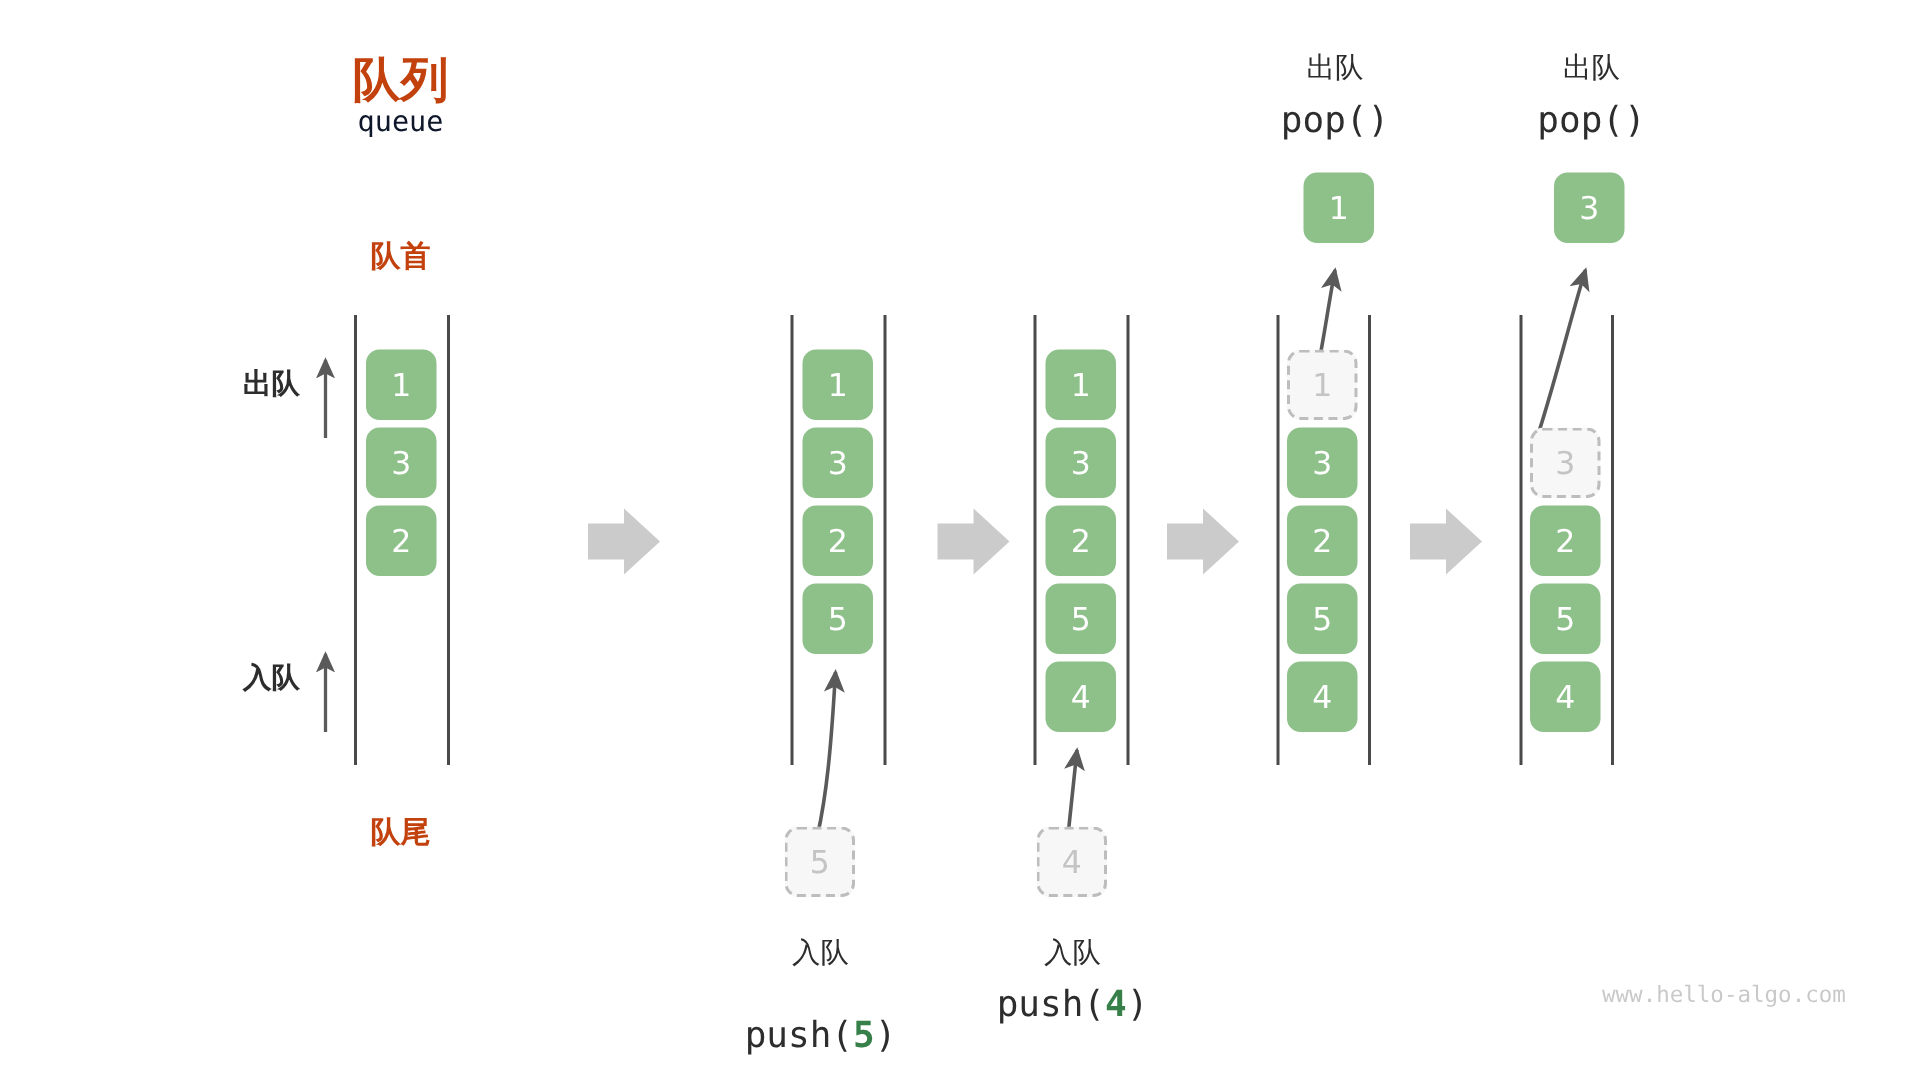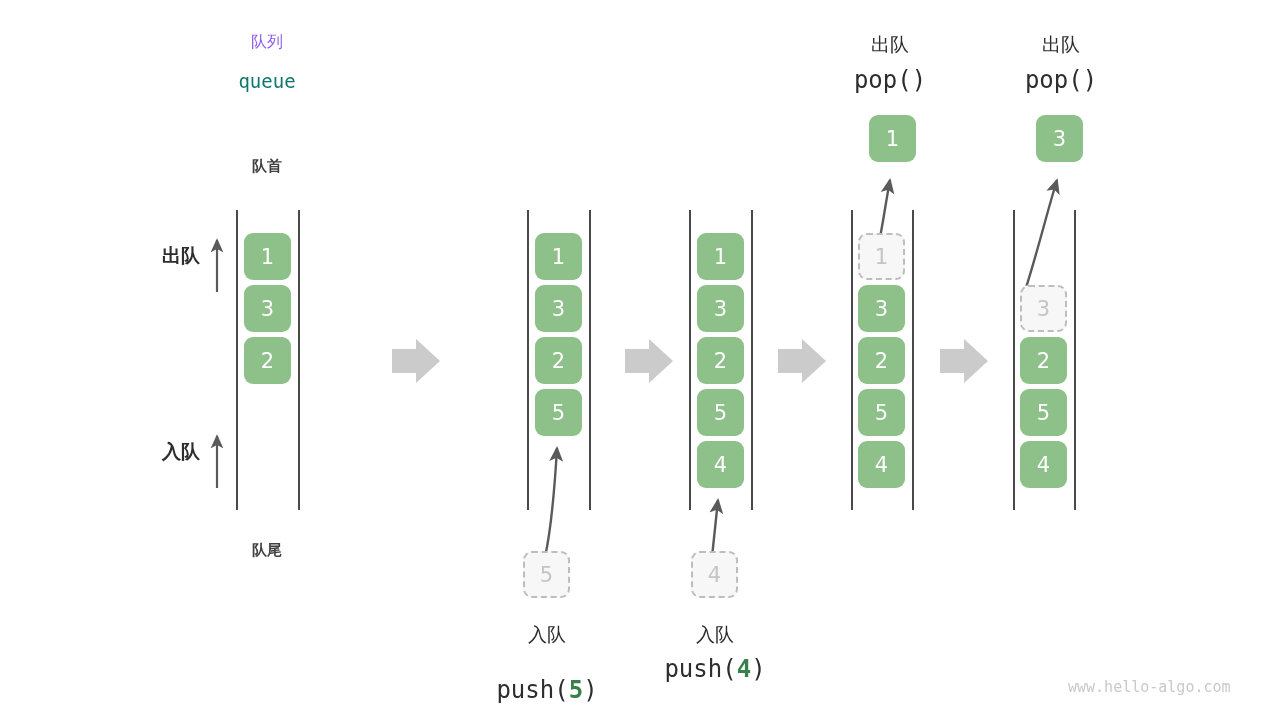--- a/index.html
+++ b/index.html
@@ -18,37 +18,37 @@
   #stage {
     position: absolute;
     left: 0; top: 0;
     width: 1280px;
     height: 720px;
   }
   .abs { position: absolute; }
 
   
   .title-cn {
-    font-size: 16px;
-    font-weight: normal;
-    color: #8b5cf6;
+    font-size: 32px;
+    font-weight: bold;
+    color: #c2410c;
     text-align: center;
     white-space: nowrap;
   }
   .title-en {
     font-size: 19px;
     font-family: "DejaVu Sans Mono", "Liberation Mono", monospace;
-    color: #0f766e;
+    color: #0f172a;
     text-align: center;
     white-space: nowrap;
   }
   .endlabel {
-    font-size: 15px;
+    font-size: 20px;
     font-weight: bold;
-    color: #404040;
+    color: #c2410c;
     text-align: center;
     white-space: nowrap;
   }
   .op-cn {
     font-size: 19px;
     color: #2d2d2d;
     text-align: center;
     white-space: nowrap;
   }
   .op-code {
@@ -223,15 +223,15 @@
   <div class="abs box" style="left:1036px; top:115px;">3</div>
 
   <div class="abs rail" style="left:1013px; top:210px; height:300px;"></div>
   <div class="abs rail" style="left:1074px; top:210px; height:300px;"></div>
 
   <div class="abs box ghost" style="left:1020px; top:285px;">3</div>
   <div class="abs box" style="left:1020px; top:337px;">2</div>
   <div class="abs box" style="left:1020px; top:389px;">5</div>
   <div class="abs box" style="left:1020px; top:441px;">4</div>
 
-  <div class="abs watermark" style="left:1068px; top:678px;">www.hello-algo.com</div>
+  <div class="abs watermark" style="left:1068px; top:654px;">www.hello-algo.com</div>
 
 </div>
 
 </body></html>

